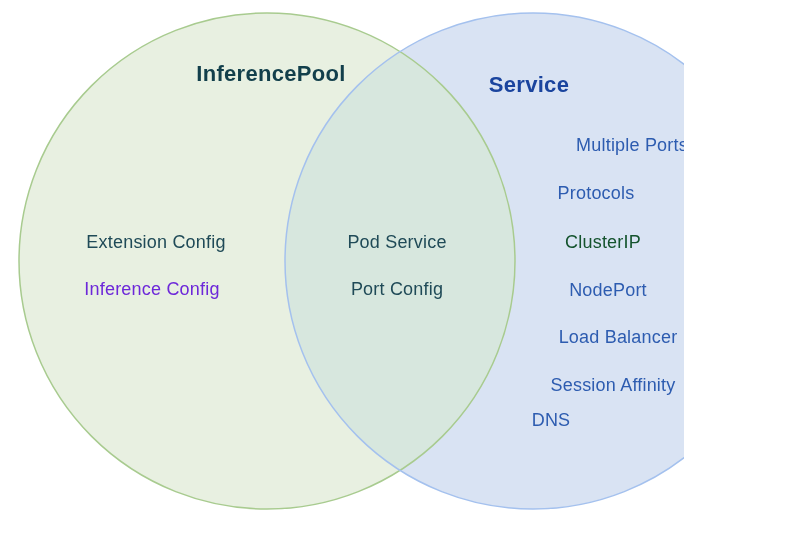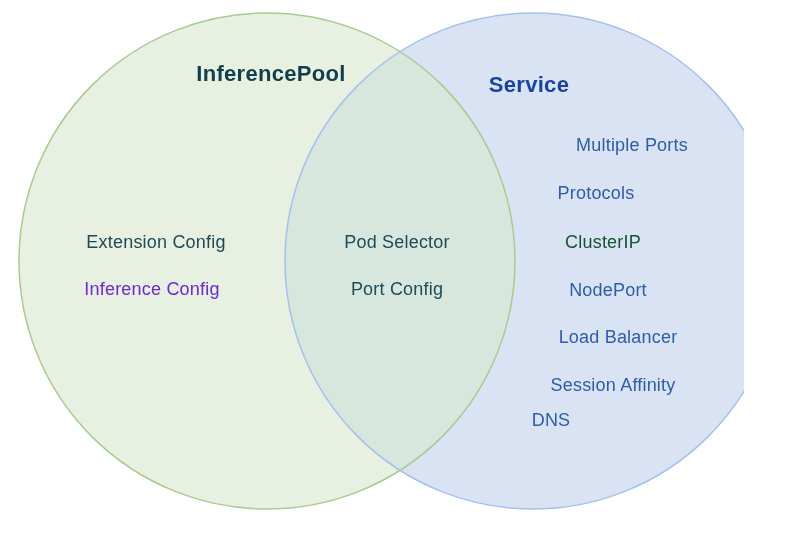--- a/index.html
+++ b/index.html
@@ -2,21 +2,21 @@
 <html><head>
 <meta charset="utf-8">
 <style>
   html, body {
     margin: 0;
     padding: 0;
     background: #ffffff;
   }
   .canvas {
     position: relative;
-    width: 744px;
+    width: 684px;
     height: 533px;
     background: #ffffff;
     overflow: hidden;
     font-family: "Liberation Sans", "DejaVu Sans", sans-serif;
     text-align: right;
   }
   .venn-svg {
     position: absolute;
     left: 0;
     top: 0;
@@ -67,21 +67,21 @@
   </svg>
 
   <div class="label title pos-title-left" style="color: rgb(18, 63, 75);">InferencePool</div>
 
   <div class="label title pos-title-right" style="color: rgb(26, 68, 158);">Service</div>
 
   <div class="label pos-ext-config" style="color: rgb(31, 74, 87);">Extension Config</div>
 
   <div class="label pos-inf-config" style="color: #6d28d9;">Inference Config</div>
 
-  <div class="label pos-pod-selector" style="color: rgb(31, 74, 87);">Pod Selector</div>
+  <div class="label pos-pod-selector" style="color: rgb(31, 74, 87);">Pod Service</div>
 
   <div class="label pos-port-config" style="color: rgb(31, 74, 87);">Port Config</div>
 
   <div class="label pos-multi-ports" style="color: rgb(45, 92, 176);">Multiple Ports</div>
 
   <div class="label pos-protocols" style="color: rgb(45, 92, 176);">Protocols</div>
 
   <div class="label pos-clusterip" style="color: #14532d;">ClusterIP</div>
 
   <div class="label pos-nodeport" style="color: rgb(45, 92, 176);">NodePort</div>

